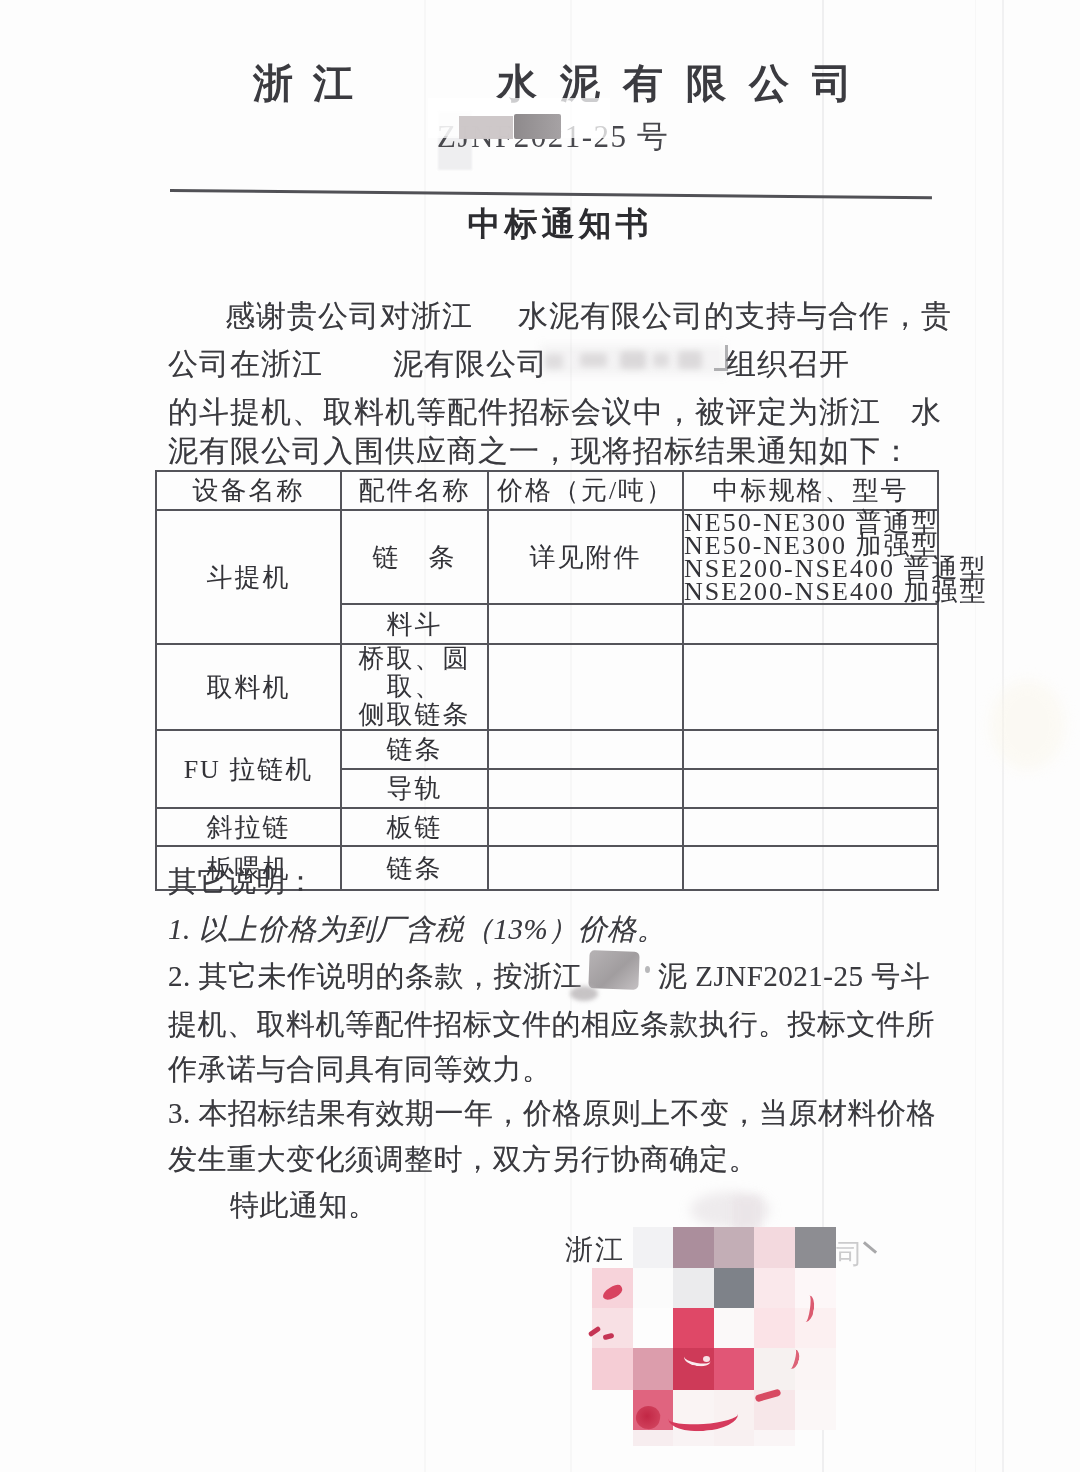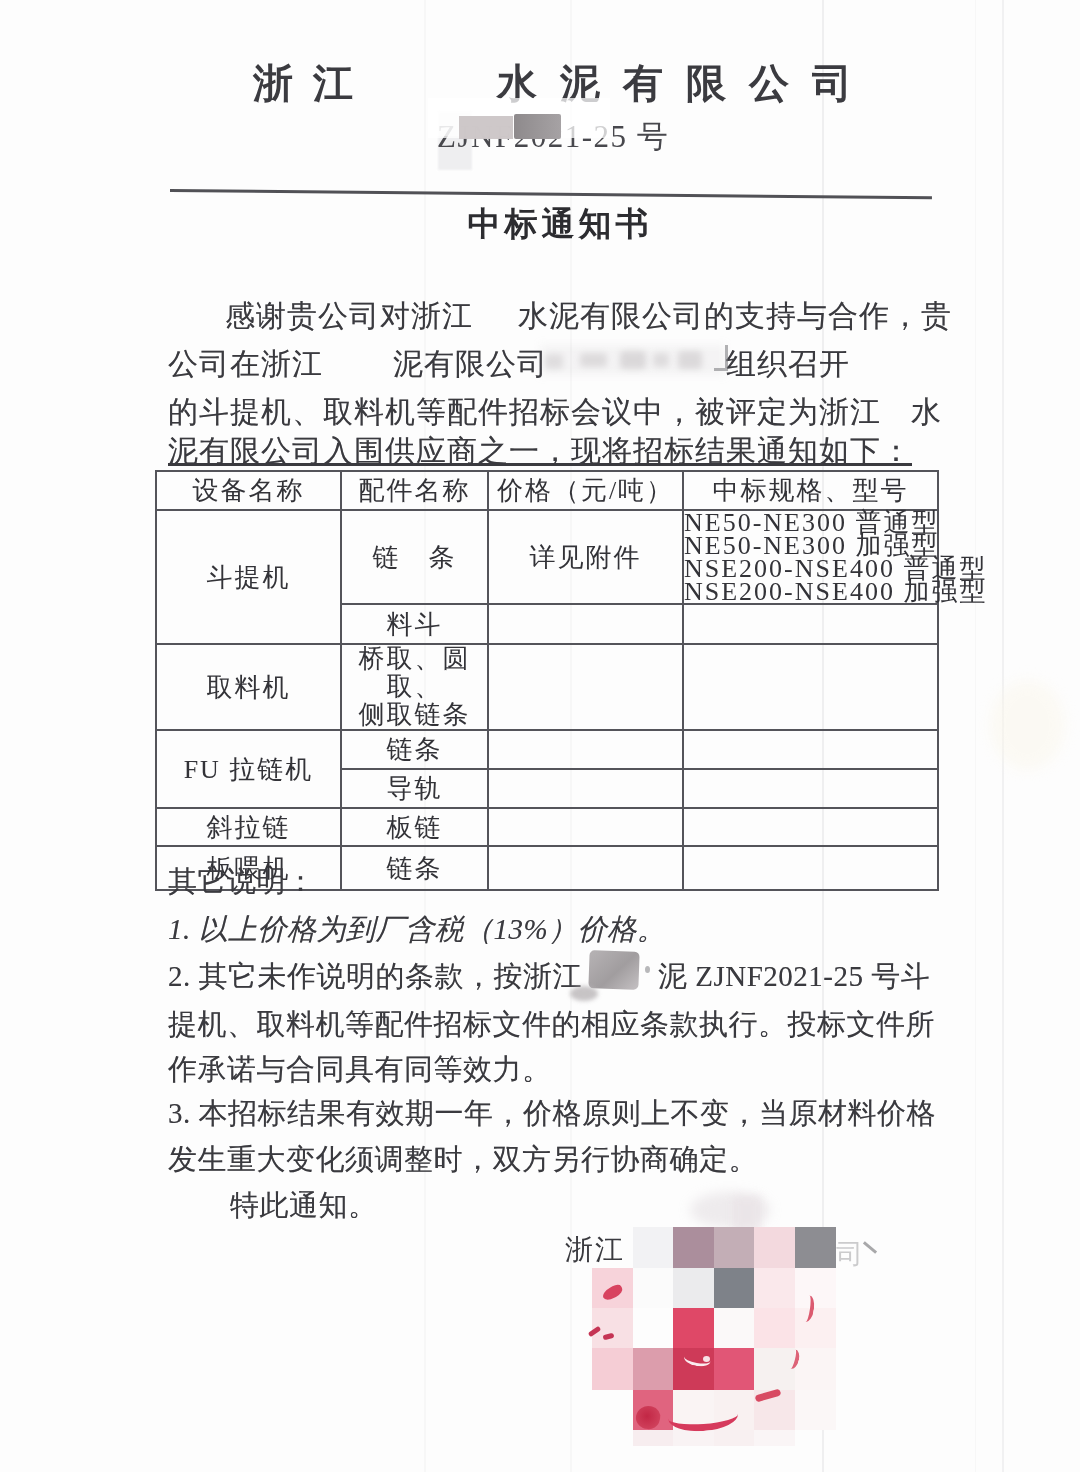--- a/index.html
+++ b/index.html
@@ -38,21 +38,21 @@
 
   
   .bline{position:absolute; font-size:30px; letter-spacing:1px; color:#3a3a3f; white-space:nowrap; text-shadow:0 0 .4px rgba(40,40,45,.4);}
   .gap{display:inline-block; height:1px; vertical-align:middle;}
   .g45{width:45px;} .g70{width:70px;} .g178{width:178px;} .g30{width:30px;} .g76{width:76px;}
 
   .l0{left:168px; top:247px;}
   .l1{left:225px; top:296px;}
   .l2{left:168px; top:344px;}
   .l3{left:168px; top:392px;}
-  .l4{left:168px; top:431px;text-decoration:underline;}
+  .l4{left:168px; top:431px;}
 
   
   .smudge{position:absolute; background:#b5b1b3; filter:blur(3px); border-radius:4px;}
   .sm1{left:545px; top:354px; width:18px; height:15px; opacity:.32;}
   .sm2{left:580px; top:353px; width:27px; height:14px; opacity:.36;}
   .sm3{left:620px; top:351px; width:26px; height:18px; opacity:.40;}
   .sm4{left:653px; top:353px; width:16px; height:14px; opacity:.34;}
   .sm5{left:678px; top:351px; width:24px; height:18px; opacity:.38;}
   .smwash{left:540px; top:345px; width:185px; height:30px; background:rgba(180,175,178,.12); filter:blur(5px);}
   .bracket-remnant{left:714px; top:345px; width:11px; height:23px; border-right:3px solid #76767a; border-bottom:3px solid #76767a; opacity:.55; filter:blur(.6px);}

